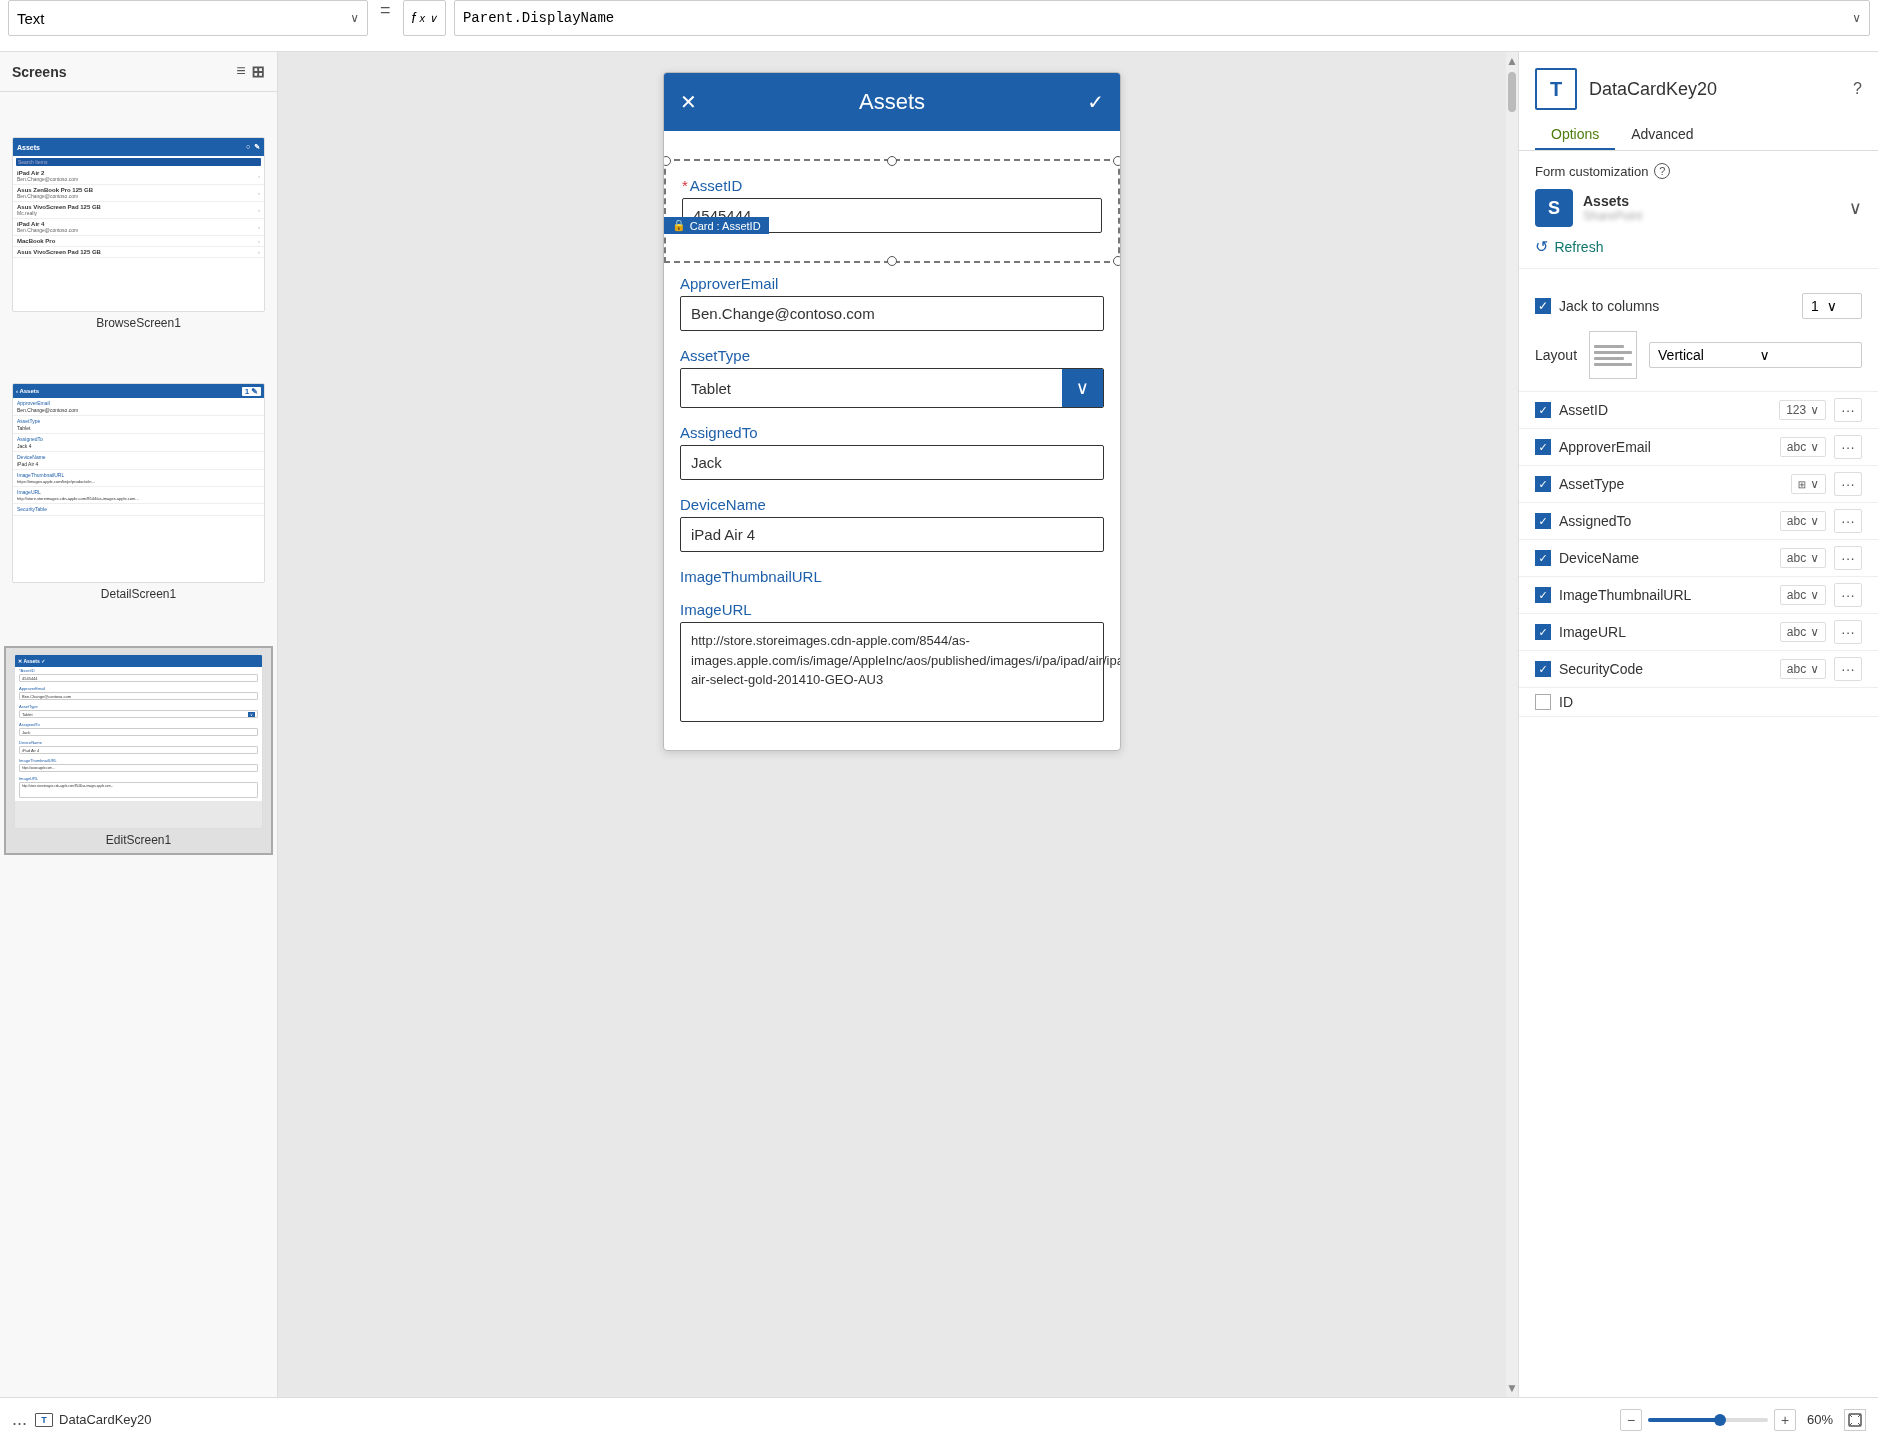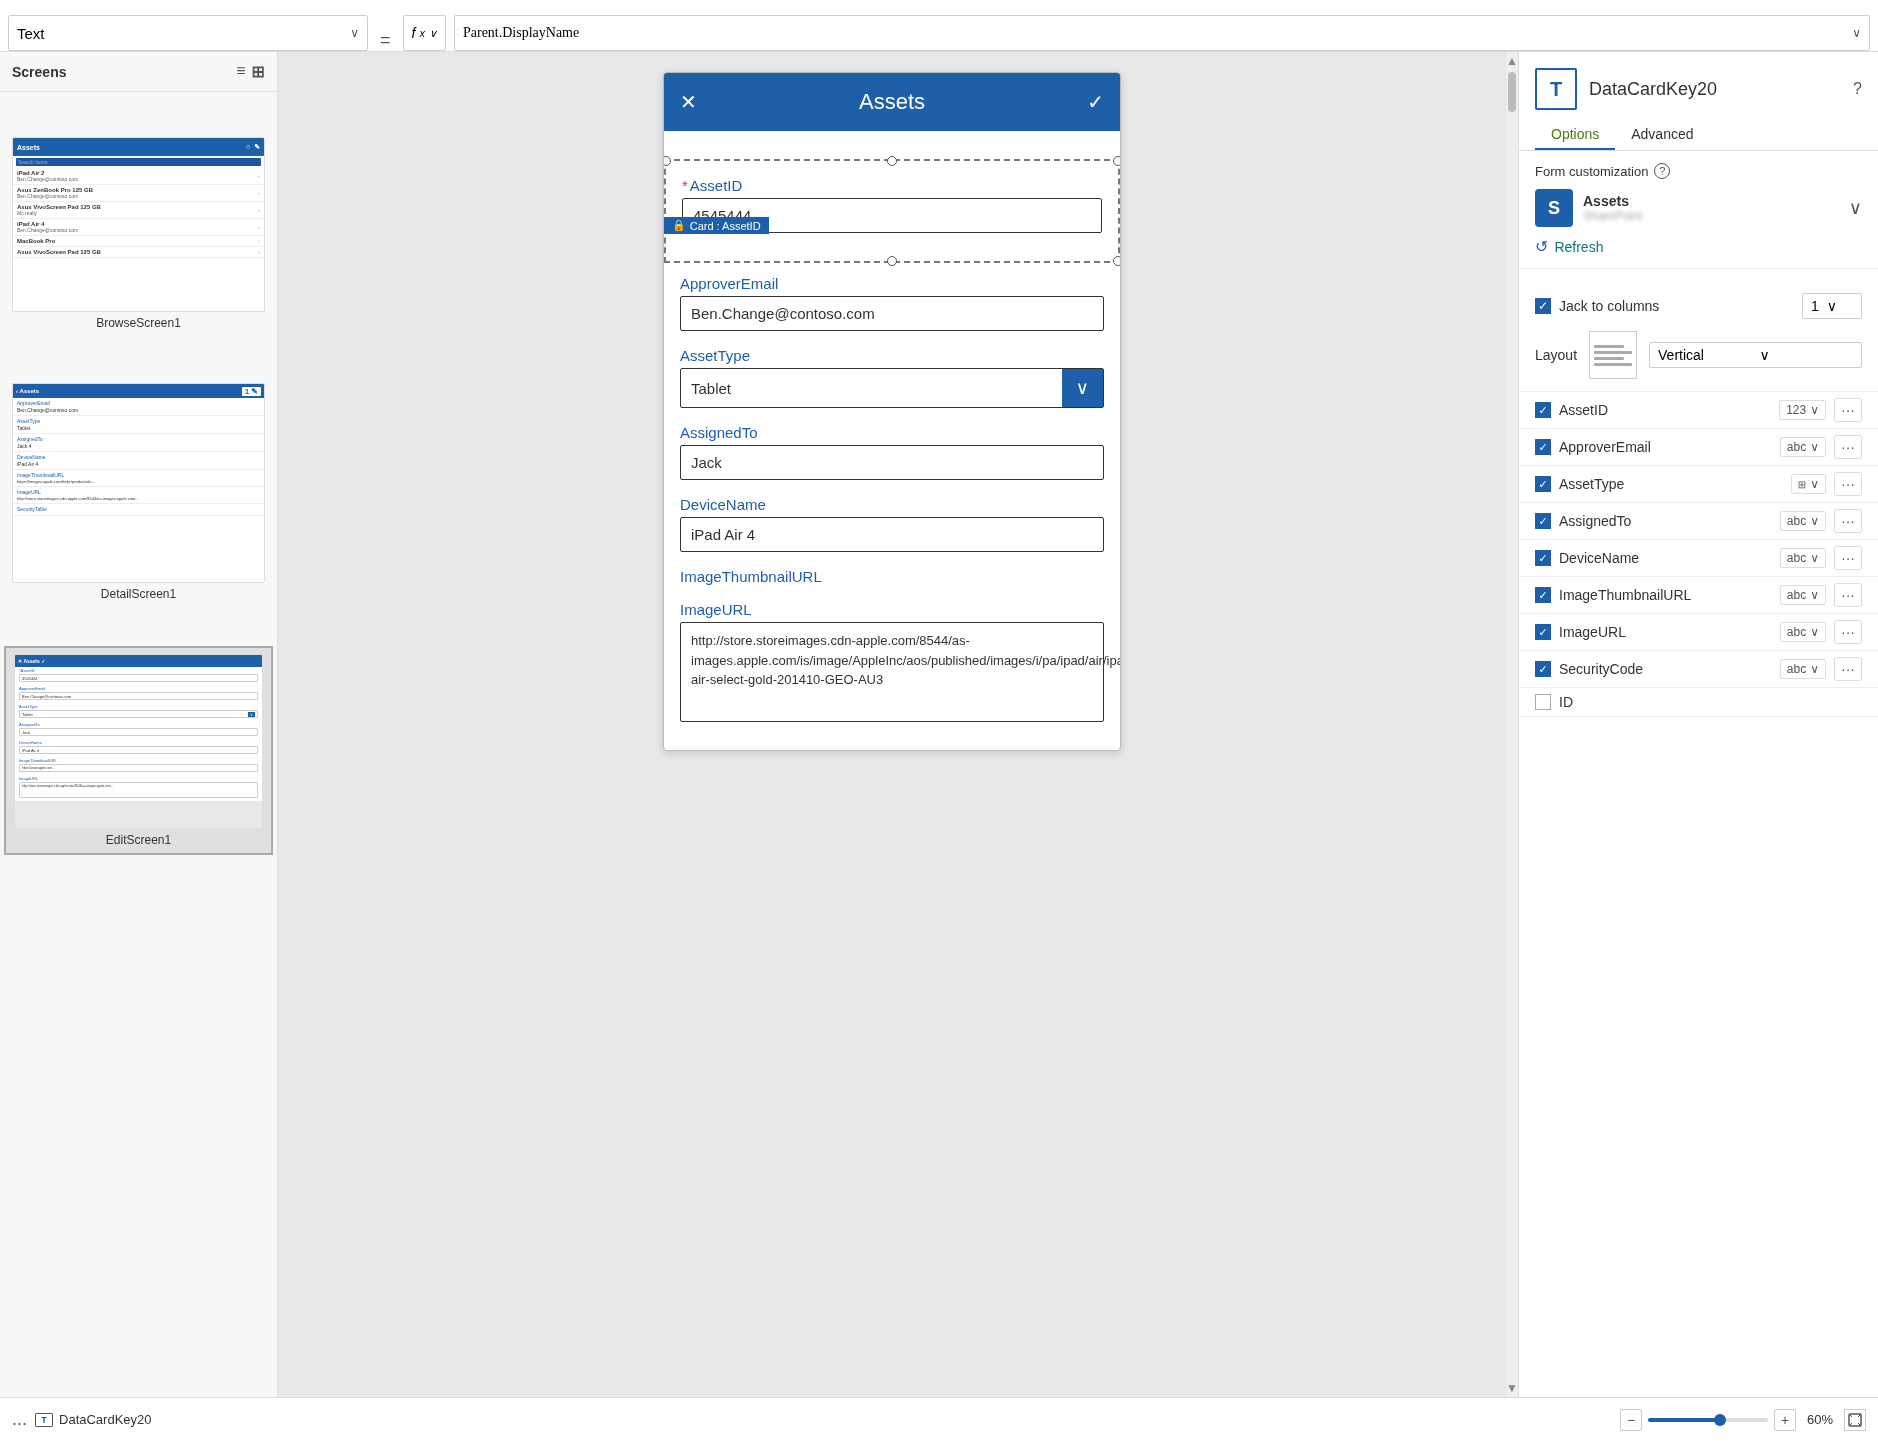--- a/index.html
+++ b/index.html
@@ -1,21 +1,21 @@
 <!DOCTYPE html>
 <html><head>
   <meta charset="utf-8">
   <style>
     * { box-sizing: border-box; margin: 0; padding: 0; }
     body { font-family: 'Segoe UI', Arial, sans-serif; font-size: 13px; background: #f3f3f3; overflow: hidden; width: 1878px; height: 1441px; }
 
     
     .top-toolbar {
       display: flex;
-      align-items: flex-end;
+      align-items: flex-start;
       height: 52px;
       background: #fff;
       border-bottom: 1px solid #ddd;
       padding: 0 8px;
       gap: 8px;
     }
     .property-dropdown {
       display: flex;
       align-items: center;
       border: 1px solid #ccc;
@@ -51,21 +51,21 @@
       height: 36px;
       padding: 0 8px;
       background: #fff;
       font-size: 14px;
     }
     .formula-bar input {
       border: none;
       outline: none;
       flex: 1;
       font-size: 14px;
-      font-family: Liberation Serif, serif;
+      font-family: Liberation Mono, monospace;
     }
 
     
     .main-layout {
       display: flex;
       height: calc(1441px - 52px - 44px);
     }
 
     
     .sidebar {

